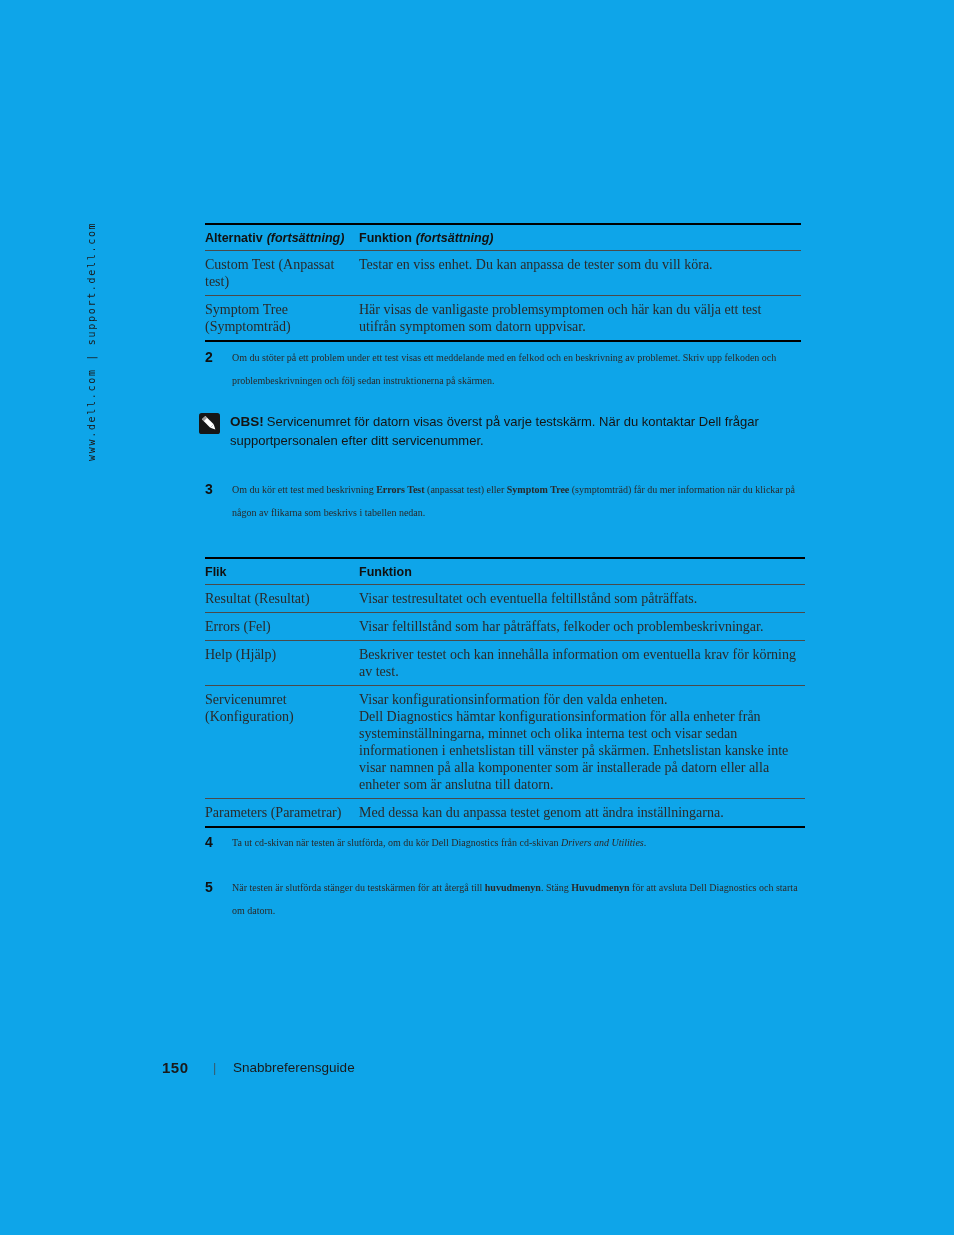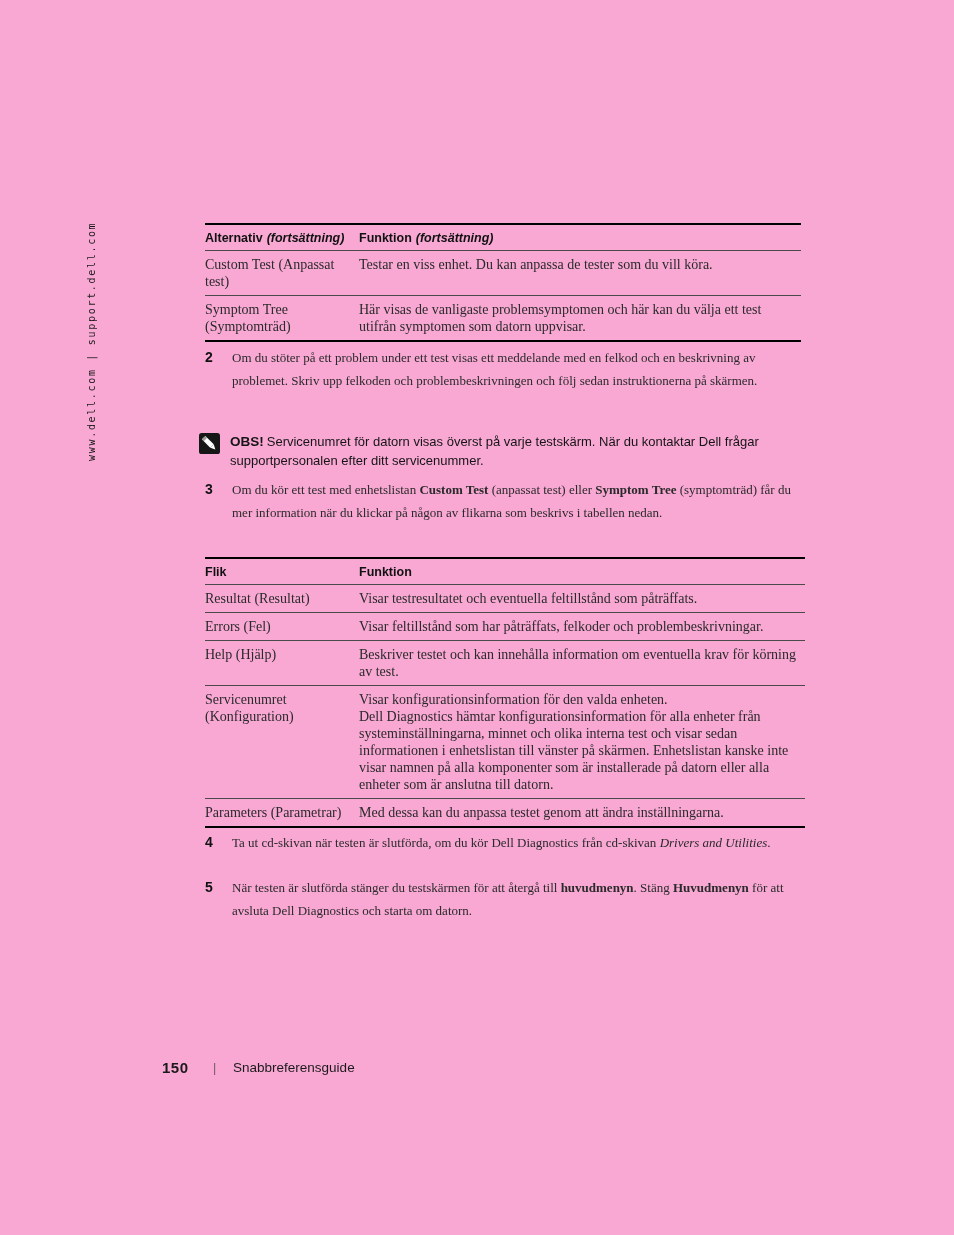--- a/index.html
+++ b/index.html
@@ -1,20 +1,20 @@
 <!DOCTYPE html>
 <html><head>
 <meta charset="utf-8">
 <style>
   html,body { margin:0; padding:0; }
   body {
     width:954px; height:1235px; background:#ffffff; position:relative;
     font-family:"Liberation Serif", serif; color:#222;
   }
-  .page { position:absolute; inset:0; background:#f9a8d4; overflow:hidden; }
+  .page { position:absolute; inset:0; background:#0ea5e9; overflow:hidden; }
 
   
   .sidebar-text {
     position:absolute; left:86px; top:461px;
     transform:rotate(-90deg); transform-origin:0 0;
     font-family:"DejaVu Sans Mono", monospace;
     font-size:10px; letter-spacing:1.7px; color:#1a1a1a; white-space:nowrap;
   }
 
   
@@ -29,28 +29,28 @@
   .thi { font-style:italic; margin-left:4px; }
   .p2 { margin-top:6px; }
   .cell p { margin:0; }
 
   
   .step { position:absolute; left:205px; display:flex; }
   .num {
     flex:0 0 27px; font-family:"Liberation Sans", sans-serif; font-weight:bold;
     font-size:14px; line-height:23px; color:#111;
   }
-  .sbody { width:578px; font-size:13px; line-height:23px; color:#2a2a2a; }
+  .sbody { width:578px; font-size:10px; line-height:23px; color:#2a2a2a; }
   .sbody p { margin:0; }
   .sbody p + p { margin-top:3px; }
   .b { font-weight:bold; }
   .i { font-style:italic; }
 
   
-  .note { position:absolute; left:199px; top:432px; display:flex;justify-content:flex-end; }
+  .note { position:absolute; left:199px; top:412px; display:flex;justify-content:flex-end; }
   .note-icon { flex:0 0 31px; padding-top:1px; }
   .note-icon svg { display:block; }
   .note-text {
     width:532px; font-family:"Liberation Sans", sans-serif;
     font-size:13px; line-height:19px; color:#151515;
   }
   .note-label { font-weight:bold; font-size:13.5px; margin-right:3px; }
 
   
   .footer {
@@ -102,21 +102,21 @@
       </svg>
     </span>
     <div class="note-text">
       <span class="note-label">OBS!</span><span>Servicenumret för datorn visas överst på varje testskärm. När du kontaktar Dell frågar supportpersonalen efter ditt servicenummer.</span>
     </div>
   </div>
 
   <div class="step" style="top:478px;">
     <span class="num">3</span>
     <div class="sbody">
-      <p><span>Om du kör ett test med enhetslistan </span><span class="b">Custom Test</span><span> (anpassat test) eller </span><span class="b">Symptom Tree</span><span> (symptomträd) får du mer information när du klickar på någon av flikarna som beskrivs i tabellen nedan.</span></p>
+      <p><span>Om du kör ett test med beskrivning </span><span class="b">Errors Test</span><span> (anpassat test) eller </span><span class="b">Symptom Tree</span><span> (symptomträd) får du mer information när du klickar på någon av flikarna som beskrivs i tabellen nedan.</span></p>
     </div>
   </div>
 
   <div class="dtable" style="top:557px; width:600px;">
     <div class="trow thead first">
       <div class="cell">Flik</div>
       <div class="cell">Funktion</div>
     </div>
     <div class="trow">
       <div class="cell">Resultat (Resultat)</div>

